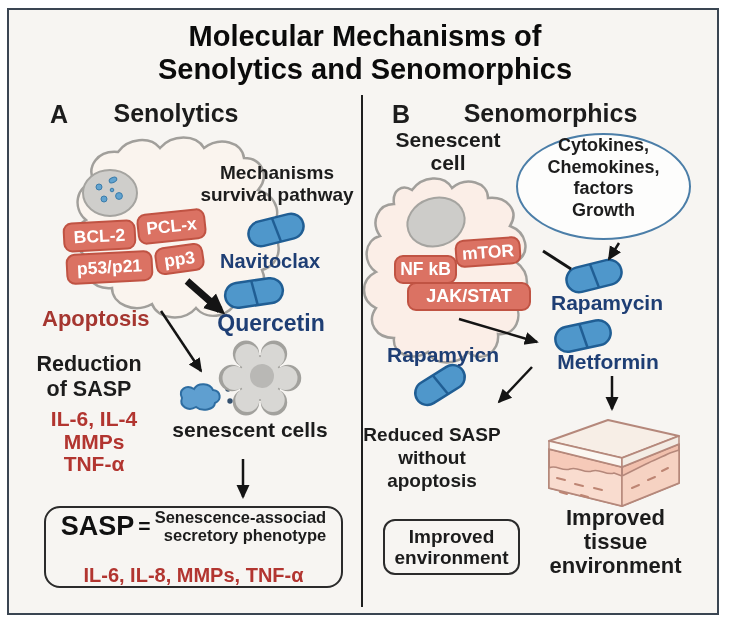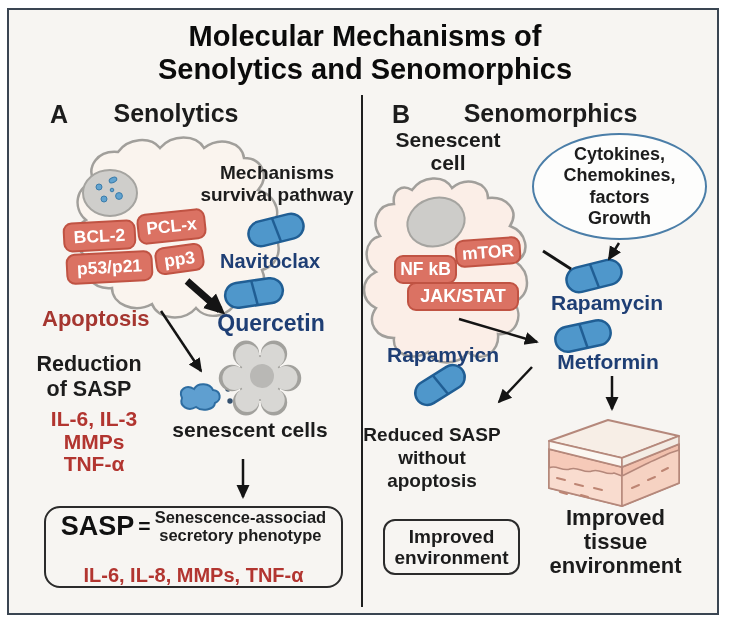--- a/index.html
+++ b/index.html
@@ -10,23 +10,23 @@
   svg.layer{position:absolute;left:0;top:0}
   .t{position:absolute;font-weight:bold;color:#1c1c1c;text-align:center;line-height:1.12}
   .blue{color:#1e3e74}
   .red{color:#b23530}
   .genebox{position:absolute;display:flex;align-items:center;justify-content:center;
            background:#db7263;border:2px solid #c05343;border-radius:9px;color:#fff;
            font-weight:bold;box-sizing:border-box}
   .obox{position:absolute;border:2px solid #2b2b2b;border-radius:13px;box-sizing:border-box;
         display:flex;flex-direction:column;align-items:center;justify-content:center}
   #divider{position:absolute;left:361px;top:95px;width:2px;height:512px;background:#1f1f1f}
-  #ellipseB{position:absolute;left:532px;top:133px;width:171px;height:103px;border-radius:50%;
+  #ellipseB{position:absolute;left:516px;top:133px;width:171px;height:103px;border-radius:50%;
             border:2px solid #4b7ea8;background:#fdfdfc;display:flex;flex-direction:column;
-            align-items:center;justify-content:center}
+            align-items:center;}
 </style>
 </head>
 <body>
 
 <div id="frame"></div>
 
 <svg class="layer" width="730" height="627" viewBox="0 0 730 627">
   <defs>
     <marker id="arr" viewBox="0 0 8 8" refX="6.5" refY="4" markerWidth="6" markerHeight="6" orient="auto">
       <path d="M0,0.5 L7.5,4 L0,7.5 Z" fill="#141414"></path>
@@ -170,52 +170,52 @@
 <div class="t blue" style="left:211px;top:311px;width:120px;font-size:23px">Quercetin</div>
 
 <div class="t" style="left:42px;top:307px;width:106px;font-size:22px;color:#a53630">Apoptosis</div>
 
 <div class="t" style="left:28px;top:352px;width:122px;font-size:21.5px;line-height:25px">
   <div>Reduction</div>
   <div>of SASP</div>
 </div>
 
 <div class="t red" style="left:34px;top:408px;width:120px;font-size:21px;line-height:22.5px">
-  <div>IL-6, IL-3</div>
+  <div>IL-6, IL-4</div>
   <div>MMPs</div>
   <div>TNF-α</div>
 </div>
 
 <div class="t" style="left:162px;top:418px;width:176px;font-size:21px;line-height:24px">
   <div>senescent cells</div>
 </div>
 
 <div class="obox" style="left:44px;top:506px;width:299px;height:82px;border-radius:16px">
   <div style="display:flex;align-items:center;gap:4px">
     <span style="font-size:27px;font-weight:bold;color:#111">SASP</span>
     <span style="font-size:21px;font-weight:bold;color:#111">=</span>
-    <span style="display:inline-block;text-align:center;font-size:16.5px;line-height:18.5px;font-weight:bold;color:#1c1c1c">
+    <span style="display:inline-block;text-align:right;font-size:16.5px;line-height:18.5px;font-weight:bold;color:#1c1c1c">
       <div>Senescence-associad</div>
       <div>secretory phenotype</div>
     </span>
   </div>
   <div class="red" style="font-size:20px;font-weight:bold;margin-top:19px">IL-6, IL-8, MMPs, TNF-α</div>
 </div>
 
 <div class="t" style="left:386px;top:100px;width:30px;font-size:25px">B</div>
 <div class="t" style="left:458px;top:99px;width:185px;font-size:25px">Senomorphics</div>
 
 <div class="t" style="left:393px;top:128px;width:110px;font-size:21px;line-height:23px">
   <div>Senescent</div>
   <div>cell</div>
 </div>
 
 <div class="genebox" style="left:455px;top:238px;width:66px;height:28px;font-size:17.5px;transform:rotate(-4deg)">mTOR</div>
 <div class="genebox" style="left:394px;top:255px;width:63px;height:29px;font-size:17.5px">NF kB</div>
-<div class="genebox" style="left:407px;top:282px;width:112px;height:29px;font-size:18px">JAK/STAT</div>
+<div class="genebox" style="left:407px;top:282px;width:124px;height:29px;font-size:18px">JAK/STAT</div>
 
 <div id="ellipseB">
   <div class="t" style="position:static;font-size:18px;line-height:21.5px">
     <div>Cytokines,</div>
     <div>Chemokines,</div>
     <div>factors</div>
     <div>Growth</div>
   </div>
 </div>
 

